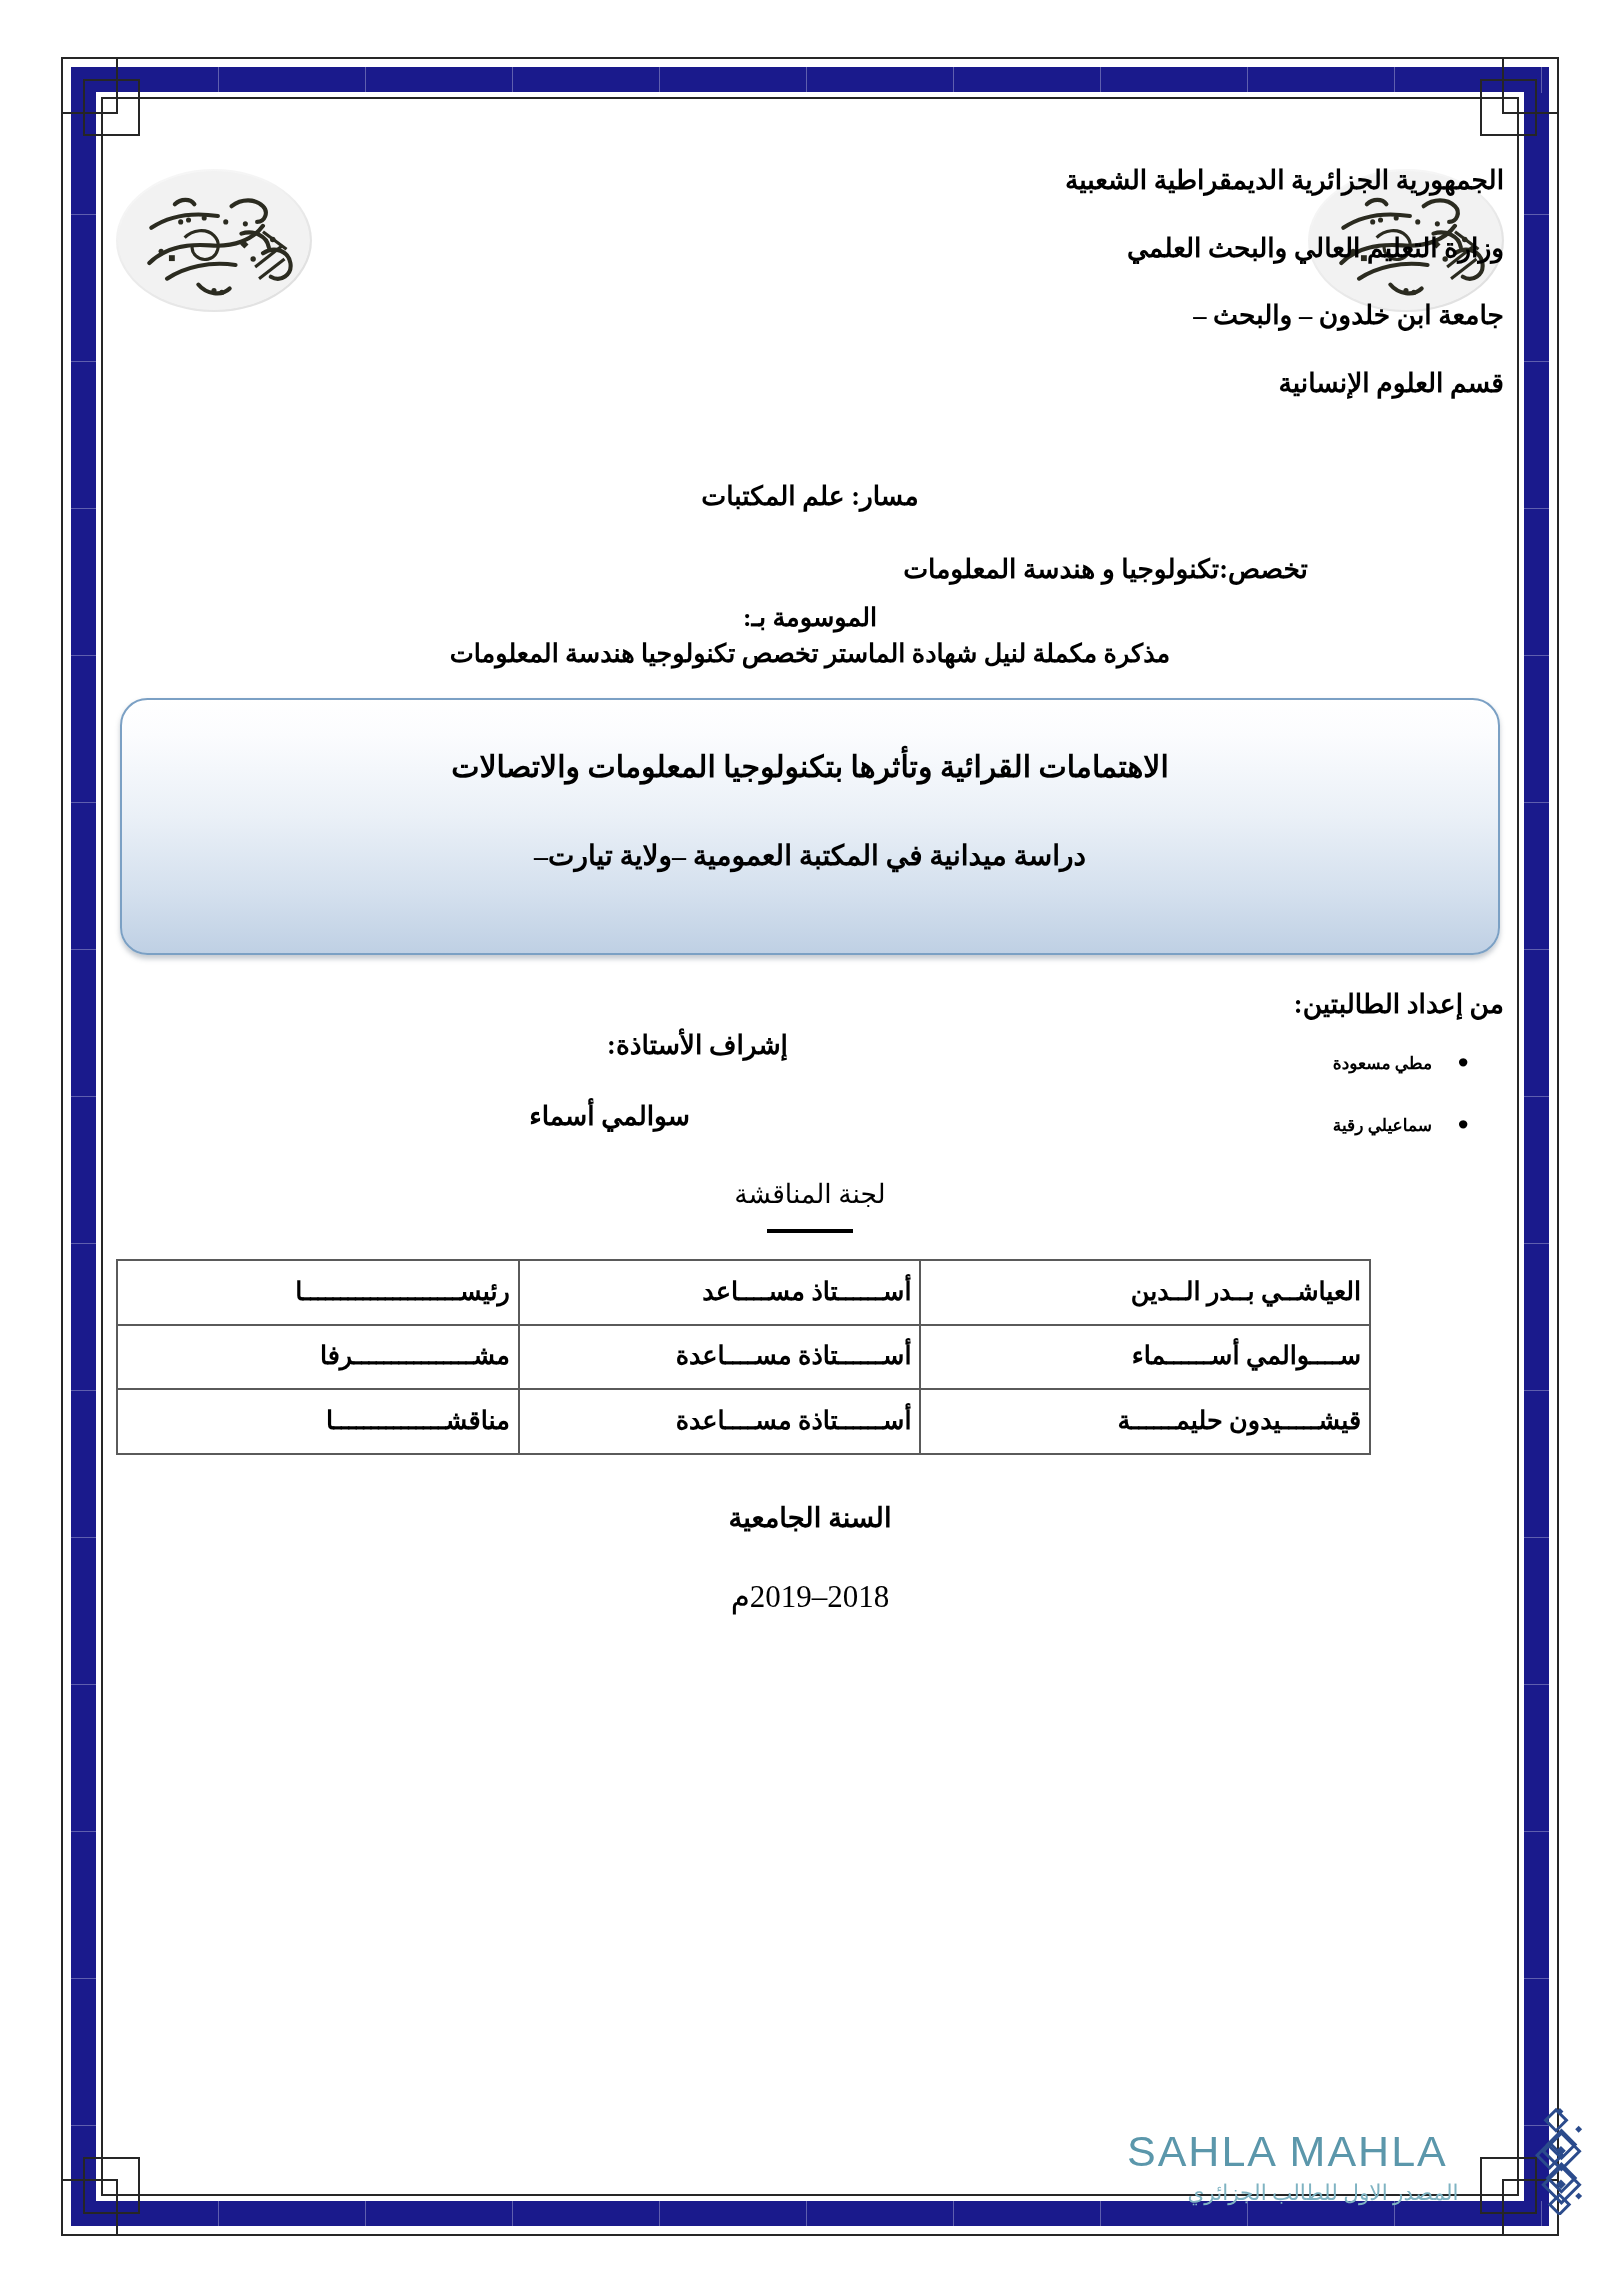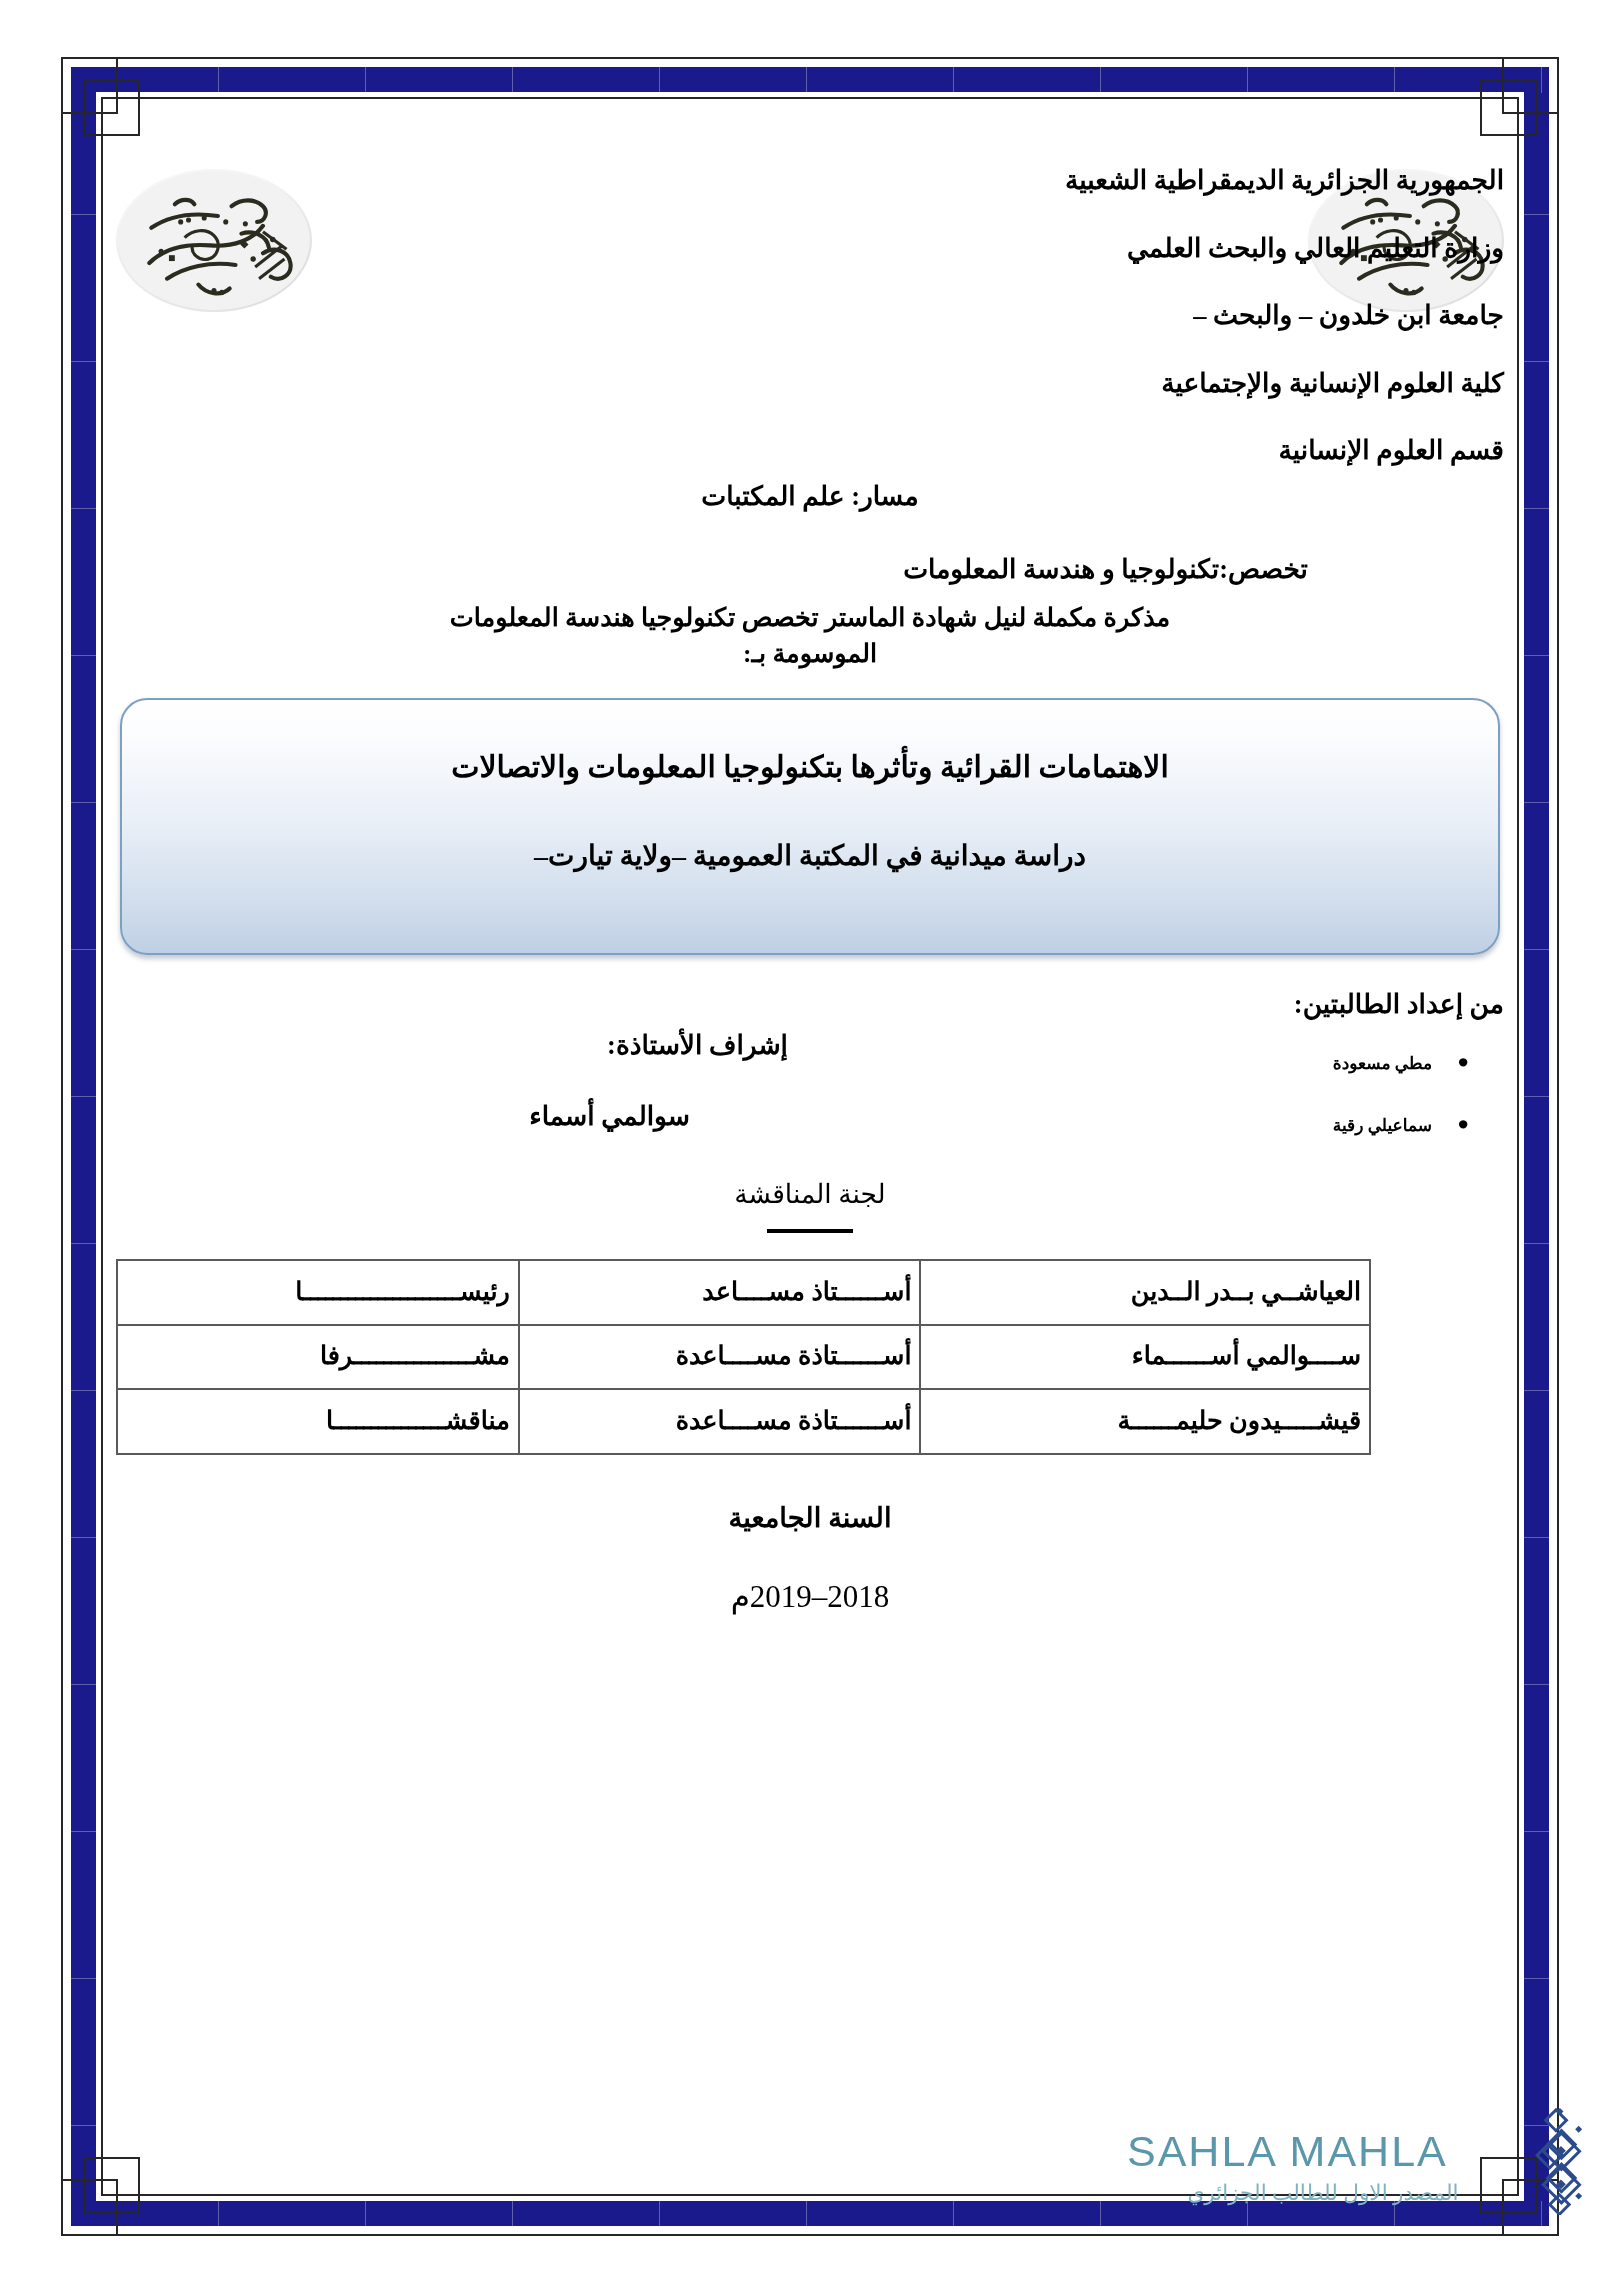--- a/index.html
+++ b/index.html
@@ -459,30 +459,29 @@
             <rect x="128" y="74" width="6" height="6" transform="rotate(45 131 77)"></rect>
           </g>
         </g>
       </svg>
     </div>
 
     <div class="header-block">
       <div class="header-line">الجمهورية الجزائرية الديمقراطية الشعبية</div>
       <div class="header-line">وزارة التعليم العالي والبحث العلمي</div>
       <div class="header-line">جامعة ابن خلدون – والبحث –</div>
-      <div class="header-line">كلية العلوم الإنسانية والإجتماعية</div>
       <div class="header-line">قسم العلوم الإنسانية</div>
     </div>
 
     <div class="masar-line">مسار: علم المكتبات</div>
     <div class="takhassus-line">تخصص:تكنولوجيا و هندسة المعلومات</div>
 
     <div class="mudhakkira">
+      <div>الموسومة بـ:</div>
       <div>مذكرة مكملة لنيل شهادة الماستر تخصص تكنولوجيا هندسة المعلومات</div>
-      <div>الموسومة بـ:</div>
     </div>
 
     <div class="title-box">
       <div class="title-main">الاهتمامات القرائية وتأثرها بتكنولوجيا المعلومات والاتصالات</div>
       <div class="title-sub">دراسة ميدانية في المكتبة العمومية –ولاية تيارت–</div>
     </div>
 
     <div class="authors-label">من إعداد الطالبتين:</div>
     <ul class="authors-list">
       <li>مطي مسعودة</li>

